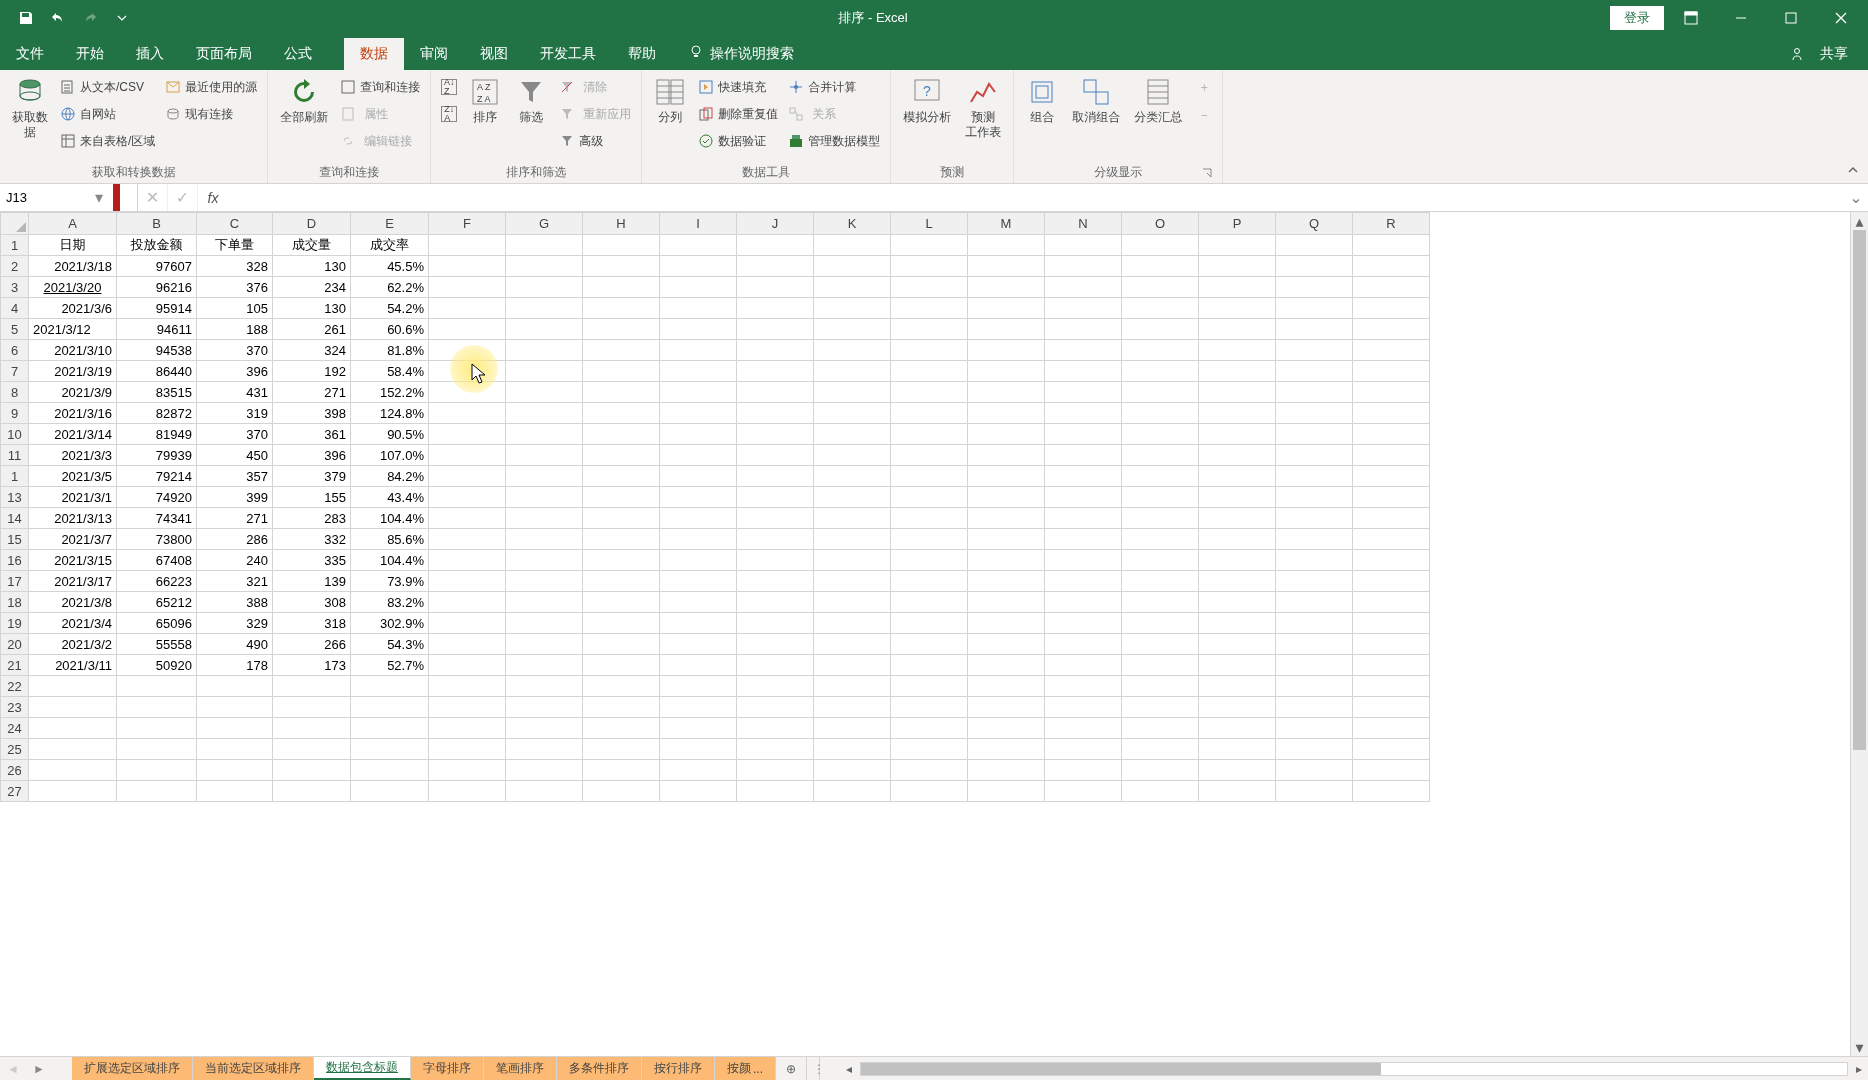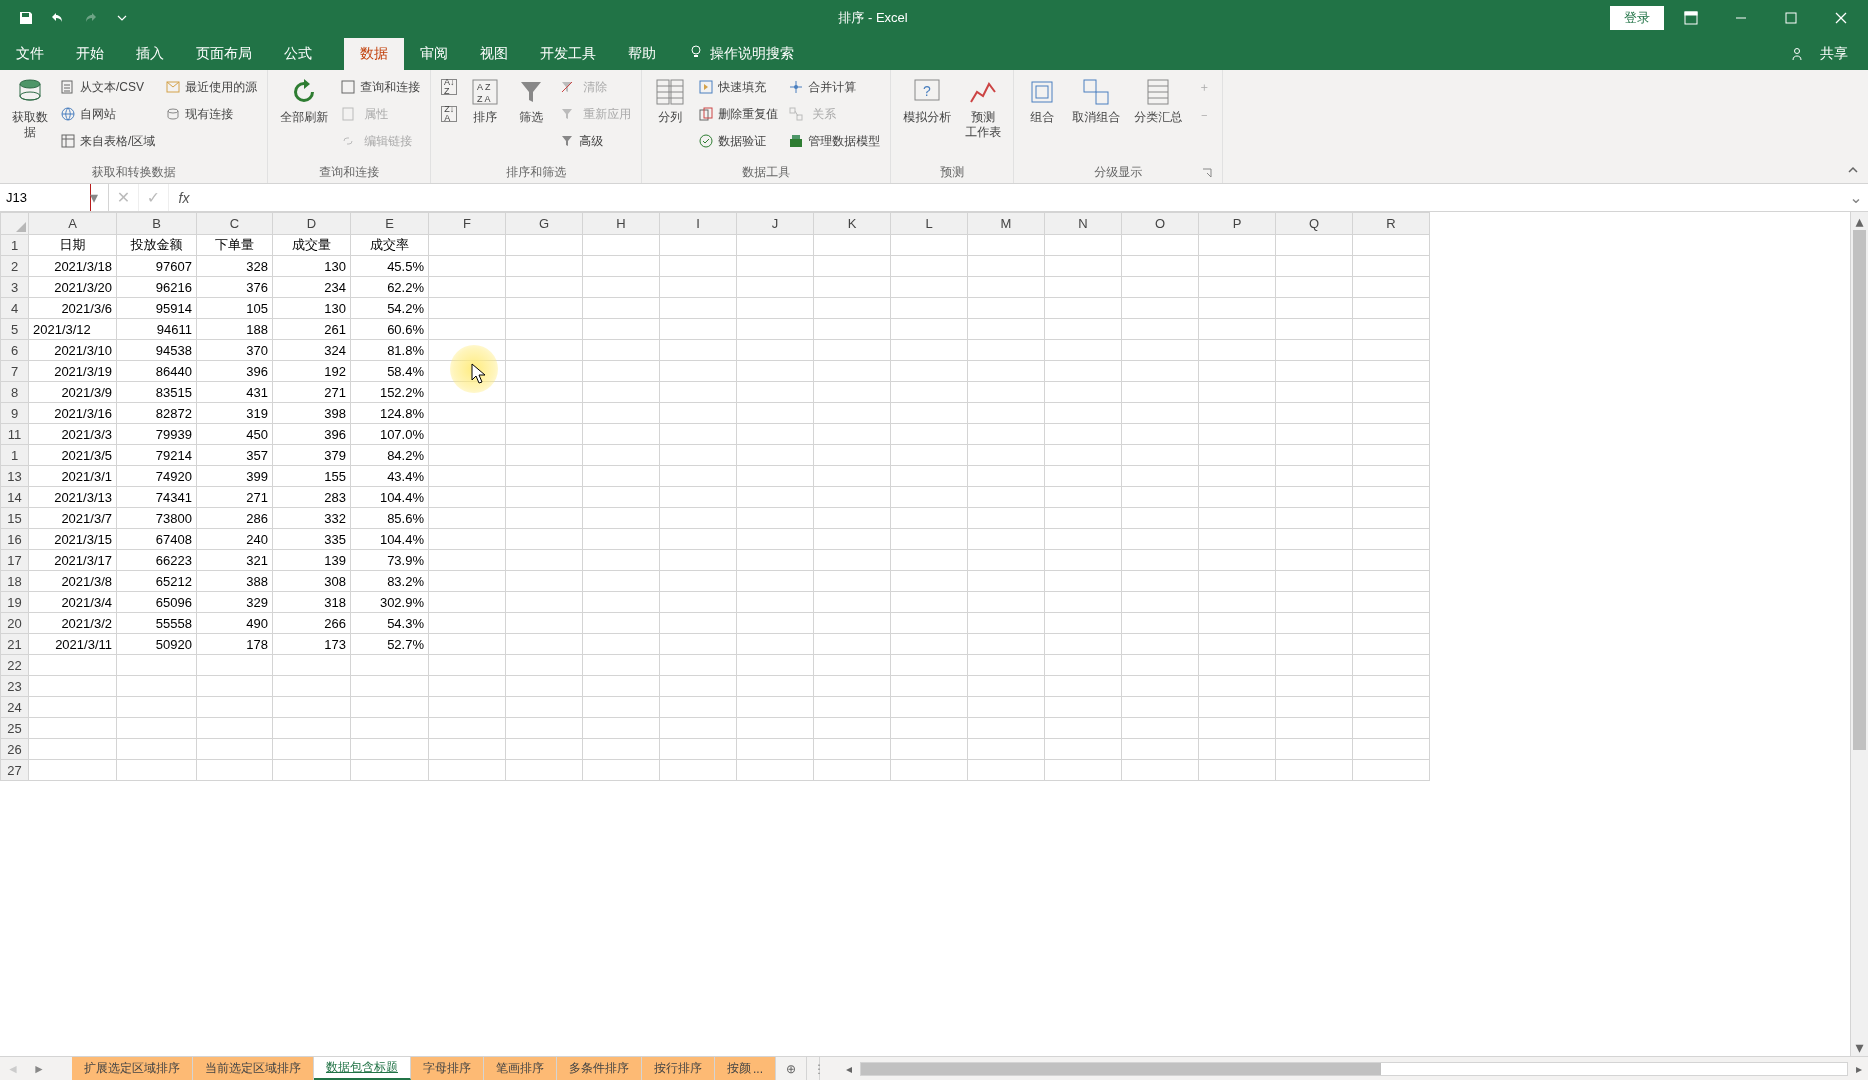--- a/index.html
+++ b/index.html
@@ -34,21 +34,21 @@
 .big-btn .icon-lg { width: 32px; height: 32px; display: flex; align-items: center; justify-content: center; margin-bottom: 2px; }
 .big-btn .lbl { text-align: center; line-height: 1.25; }
 .stack { display: flex; flex-direction: column; gap: 1px; }
 .small-btn { display: flex; align-items: center; gap: 4px; padding: 2px 4px; cursor: pointer; height: 26px; }
 .small-btn.disabled { color: #aaa; cursor: default; gap: 8px; }
 .small-btn .icon-sm { width: 16px; height: 16px; display: flex; align-items: center; justify-content: center; }
 .collapse-ribbon { margin-left: auto; width: 30px; display: flex; align-items: flex-end; justify-content: center; padding-bottom: 6px; cursor: pointer; }
 
 
 .formula-row { height: 28px; display: flex; align-items: stretch; border-bottom: 1px solid #d4d4d4; background: #fff; }
-.name-box { width: 91px; border-right: 1px solid #b91c1c; display: flex; align-items: center; }
+.name-box { width: 120px; border-right: 7px solid #b91c1c; display: flex; align-items: center; }
 .name-box input { border: none; width: 90px; padding: 0 6px; font-size: 13px; outline: none; }
 .name-box .dd { width: 18px; text-align: center; color: #888; cursor: pointer; }
 .fb-btn { width: 30px; display: flex; align-items: center; justify-content: center; color: #bbb; border-right: 1px solid #eee; }
 .fx { width: 30px; display: flex; align-items: center; justify-content: center; font-style: italic; font-size: 14px; color: #555; }
 .formula-input { flex: 1; border: none; outline: none; padding: 0 6px; font-size: 13px; }
 .fb-expand { width: 24px; display: flex; align-items: center; justify-content: center; color: #888; cursor: pointer; }
 
 
 .sheet-area { display: flex; height: calc(1080px - 36px - 34px - 114px - 28px - 24px); }
 .sheet-main { flex: 1; overflow: hidden; position: relative; }
@@ -556,21 +556,21 @@
             <td class="col-rest"></td>
             <td class="col-rest"></td>
             <td class="col-rest"></td>
             <td class="col-rest"></td>
             <td class="col-rest"></td>
             <td class="col-rest"></td>
             <td class="col-rest"></td>
           </tr>
           <tr>
             <th class="row">3</th>
-            <td class="col-A" style="text-align: right;">2021/3/20</td>
+            <td class="col-A" style="text-align: center; text-decoration: underline;">2021/3/20</td>
             <td class="col-B">96216</td>
             <td class="col-C">376</td>
             <td class="col-D">234</td>
             <td class="col-E">62.2%</td>
             <td class="col-rest"></td>
             <td class="col-rest"></td>
             <td class="col-rest"></td>
             <td class="col-rest"></td>
             <td class="col-rest"></td>
             <td class="col-rest"></td>
@@ -687,20 +687,41 @@
             <td class="col-rest"></td>
             <td class="col-rest"></td>
           </tr>
           <tr>
             <th class="row">9</th>
             <td class="col-A" style="text-align: right;">2021/3/16</td>
             <td class="col-B">82872</td>
             <td class="col-C">319</td>
             <td class="col-D">398</td>
             <td class="col-E">124.8%</td>
+            <td class="col-rest"></td>
+            <td class="col-rest"></td>
+            <td class="col-rest"></td>
+            <td class="col-rest"></td>
+            <td class="col-rest"></td>
+            <td class="col-rest"></td>
+            <td class="col-rest"></td>
+            <td class="col-rest"></td>
+            <td class="col-rest"></td>
+            <td class="col-rest"></td>
+            <td class="col-rest"></td>
+            <td class="col-rest"></td>
+            <td class="col-rest"></td>
+          </tr>
+          <tr>
+            <th class="row">10</th>
+            <td class="col-A" style="text-align: right;">2021/3/14</td>
+            <td class="col-B">81949</td>
+            <td class="col-C">370</td>
+            <td class="col-D">361</td>
+            <td class="col-E">90.5%</td>
             <td class="col-rest"></td>
             <td class="col-rest"></td>
             <td class="col-rest"></td>
             <td class="col-rest"></td>
             <td class="col-rest"></td>
             <td class="col-rest"></td>
             <td class="col-rest"></td>
             <td class="col-rest"></td>
             <td class="col-rest"></td>
             <td class="col-rest"></td>

